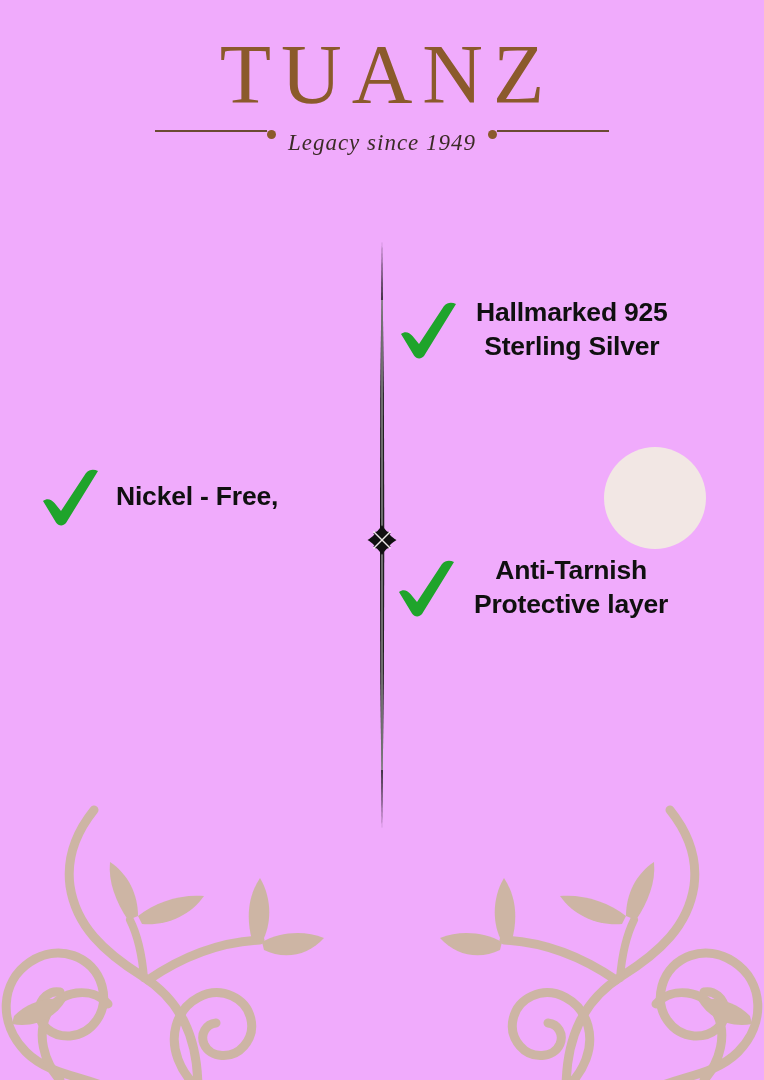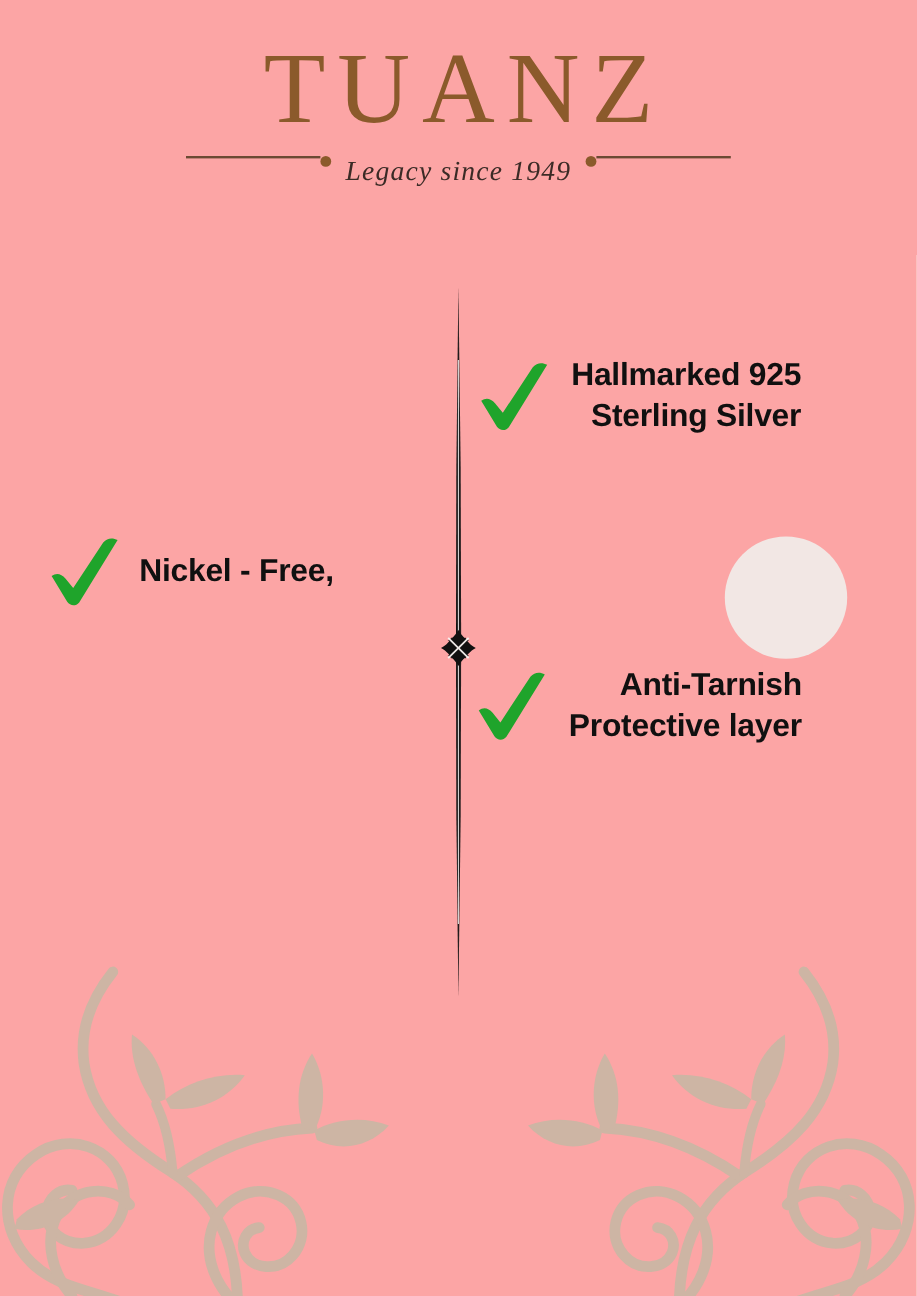--- a/index.html
+++ b/index.html
@@ -6,21 +6,21 @@
   * { margin:0; padding:0; box-sizing:border-box; }
   html, body {
     width:764px; height:1080px;
     background:#F8F4F2;
     font-family:"Liberation Sans", sans-serif;
     overflow:hidden;
   }
   .poster {
     position:relative;
     width:764px; height:1080px;
-    background:#fca5a5;
+    background:#f0abfc;
     overflow:hidden;
   }
 
   
   .brand {
     position:absolute;
     left:0; right:0; top:34px;
     text-align:center;
     z-index:6;
   }
@@ -101,38 +101,38 @@
   }
 
   
   .feature {
     position:absolute;
     display:flex;
     align-items:center;
     z-index:6;
   }
   .feature.right { flex-direction:row; }
-  .feature.left  { flex-direction:row; }
+  .feature.left  { flex-direction:row;margin-top:21px; }
 
   .check {
     flex:0 0 auto;
     width:62px; height:58px;
   }
   .check svg { display:block; width:100%; height:100%; }
 
   .feature-text {
     font-family:"Liberation Sans", sans-serif;
     font-weight:bold;
     font-size:26.5px;
     line-height:1.27;
     color:#101010;
     letter-spacing:-0.2px;
     white-space:nowrap;
   }
-  .feature.right .feature-text { text-align:right; margin-left:16px; }
+  .feature.right .feature-text { text-align:center; margin-left:16px; }
   .feature.left  .feature-text { text-align:center; margin-left:14px; }
 
   
   #feat-hallmark  { left:398px; top:296px; }
   #feat-nickel    { left:40px;  top:447px; }
   #feat-tarnish   { left:396px; top:554px; }
   #feat-zirconia  { left:44px;  top:668px; }
 
   
   .floral {

